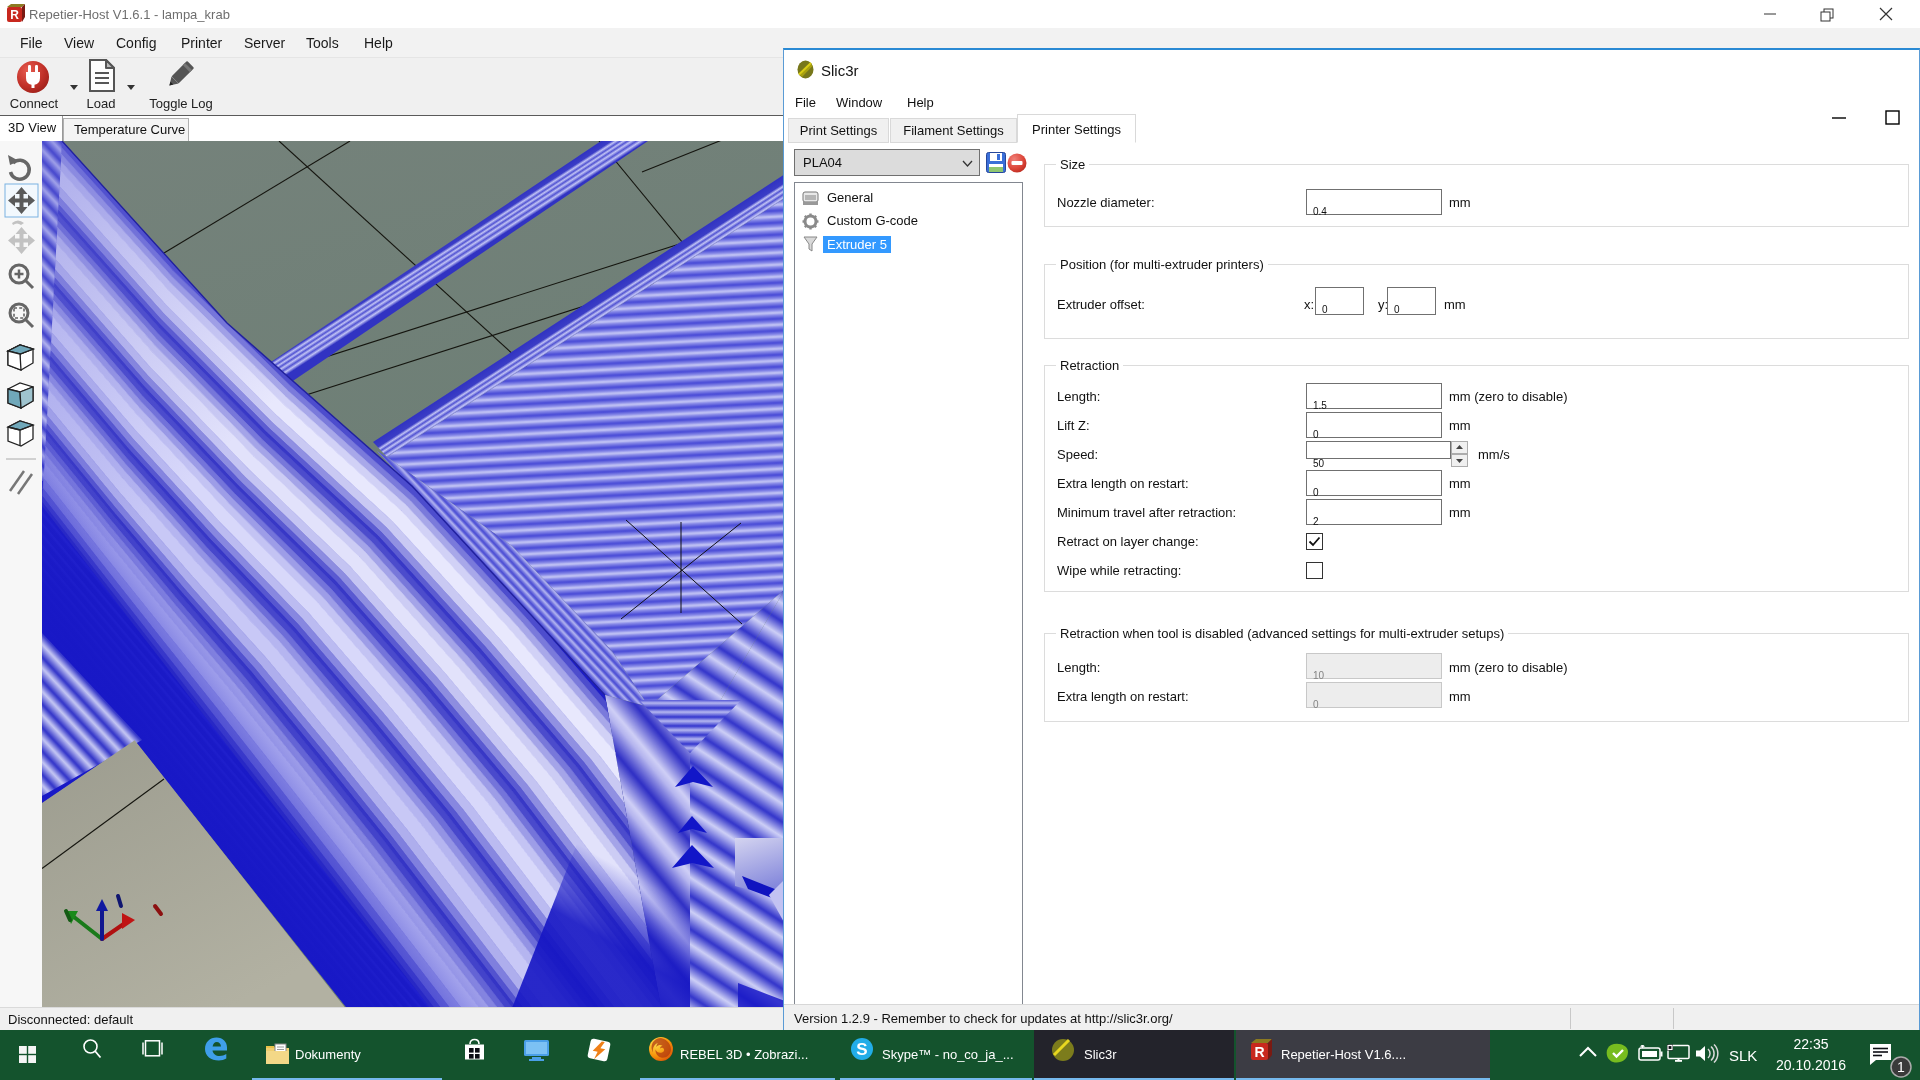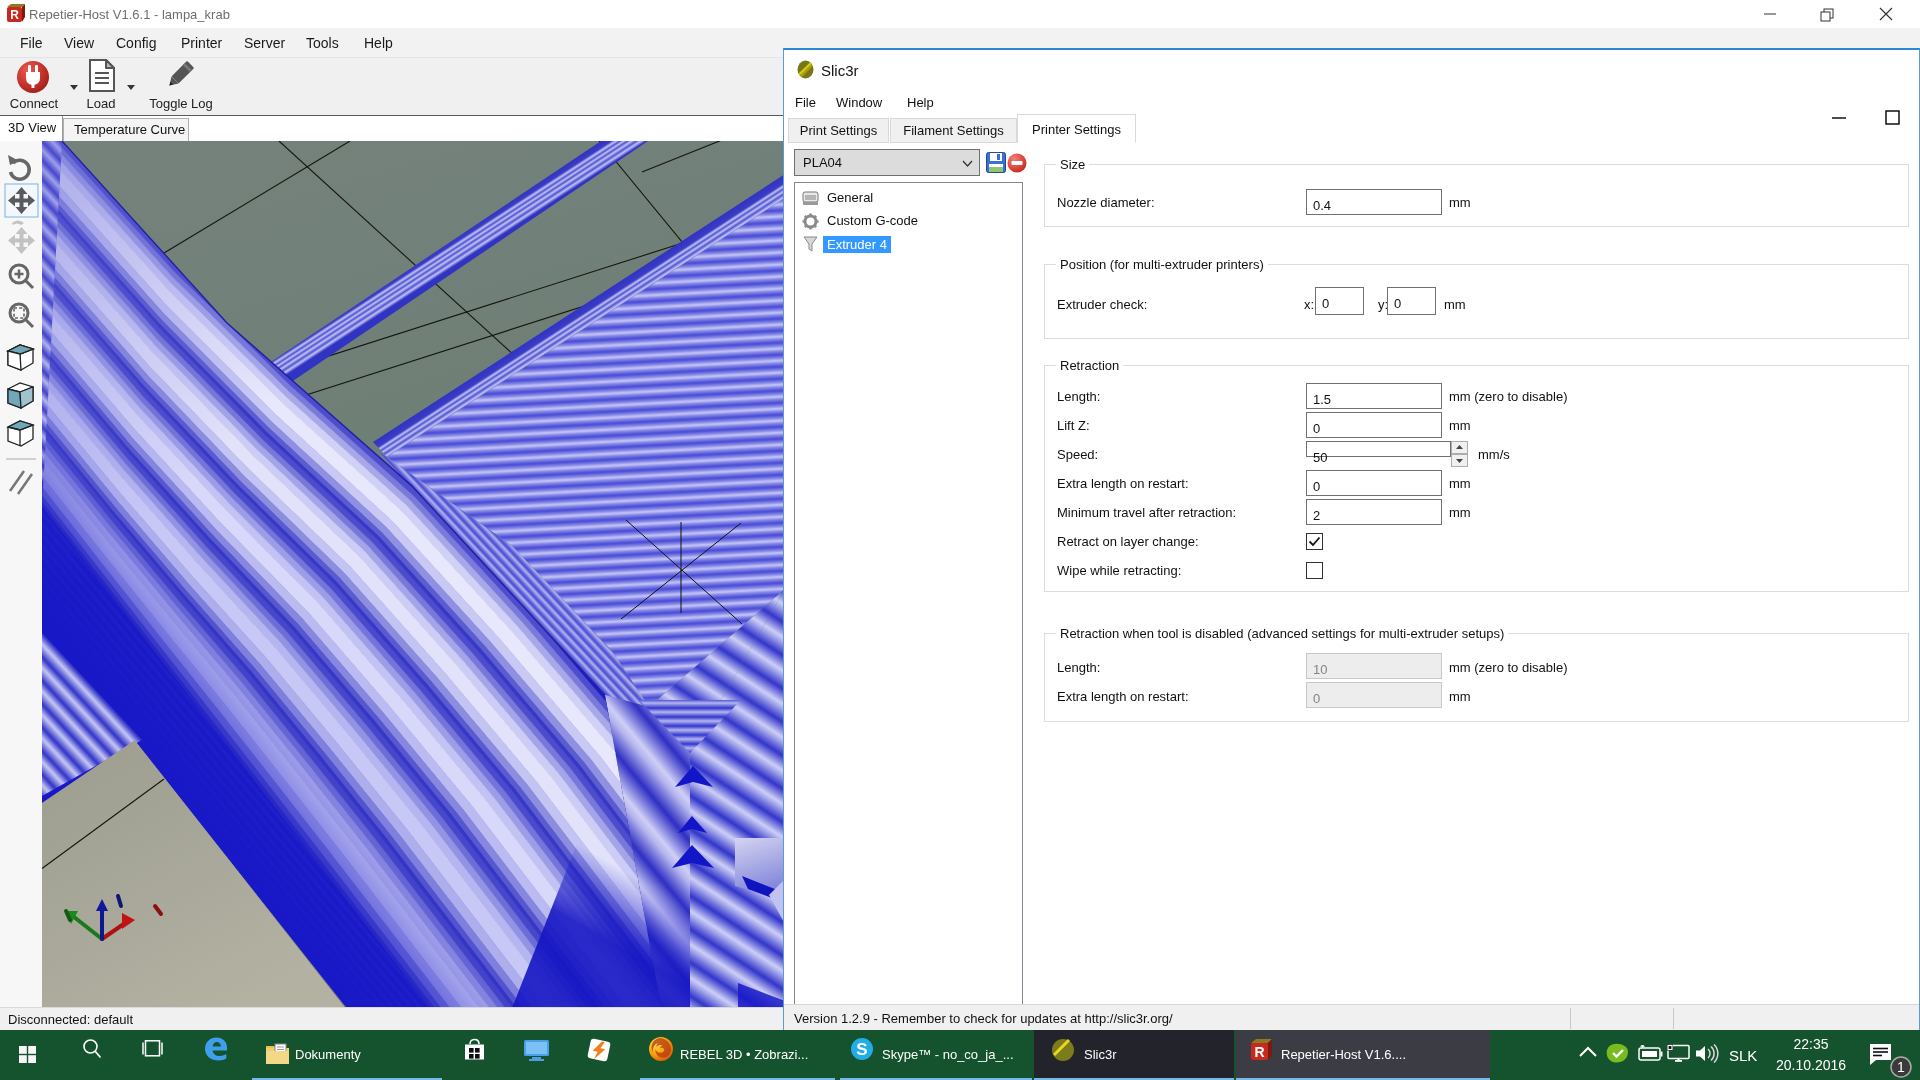--- a/index.html
+++ b/index.html
@@ -27,21 +27,21 @@
 .sltab{position:absolute;height:25px;background:#f0f0f0;border:1px solid #d9d9d9;padding:4px 0 0 0;text-align:center;top:68px}
 .sltab.active{background:#fff;border-bottom:1px solid #fff;top:64px;height:29px;padding-top:7px;z-index:3}
 .combo{position:absolute;left:10px;top:99px;width:186px;height:27px;background:#dcdcdc;border:1px solid #707070}
 .combo span{position:absolute;left:8px;top:5px}
 .treebox{position:absolute;left:10px;top:132px;width:229px;height:858px;background:#fff;border:1px solid #828790}
 .titem{position:absolute;left:32px;font-size:13px}
 .sel{background:#3399ff;color:#fff;padding:1px 4px;margin-left:-4px}
 .grp{position:absolute;border:1px solid #dcdcdc;}
 .grp .glabel{position:absolute;left:11px;top:-8px;background:#fff;padding:0 4px}
 .flabel{position:absolute;left:13px}
-.finput{position:absolute;background:#fff;border:1px solid #707070;font-size:13px;padding:8px 0 0 6px}
+.finput{position:absolute;background:#fff;border:1px solid #707070;font-size:10px;padding:16px 0 0 6px}
 .fdis{background:#ededed;border:1px solid #c8c8c8;color:#838383}
 .funit{position:absolute}
 .slstatus{position:absolute;left:0;top:954px;width:1135px;height:26px;background:#f0f0f0;border-top:1px solid #d7d7d7}
 .slstatus span{position:absolute;left:10px;top:6px}
 .ssep{position:absolute;top:3px;width:1px;height:21px;background:#c8c8c8}
 
 .taskbar{left:0;top:1030px;width:1920px;height:50px;background:#14532d;color:#fff;font-size:13px}
 .tbtn{position:absolute;top:0;height:50px}
 .underline{position:absolute;bottom:0;left:0;right:0;height:2px;background:#76b9ed}
 .tlabel{position:absolute;top:17px;white-space:nowrap;color:#fff}
@@ -448,32 +448,32 @@
           <line x1="2.8" y1="2.8" x2="5.2" y2="5.2"></line>
           <line x1="11.8" y1="11.8" x2="14.2" y2="14.2"></line>
           <line x1="2.8" y1="14.2" x2="5.2" y2="11.8"></line>
           <line x1="11.8" y1="5.2" x2="14.2" y2="2.8"></line>
         </g>
       </svg>
       <span class="titem" style="top:30px">Custom G-code</span>
       <svg class="abs" style="left:8px;top:53px" width="15" height="17" viewBox="0 0 15 17" xmlns="http://www.w3.org/2000/svg">
         <path d="M1 1 L14 1 L9 8 L9 15 L6 13 L6 8 Z" fill="#d9d9d9" stroke="#888"></path>
       </svg>
-      <span class="titem sel" style="top:53px">Extruder 4</span>
+      <span class="titem sel" style="top:53px">Extruder 5</span>
     </div>
     <div class="grp" style="left:260px;top:114px;width:865px;height:63px">
       <span class="glabel">Size</span>
     </div>
     <span class="flabel" style="left:273px;top:145px">Nozzle diameter:</span>
     <div class="finput" style="left:522px;top:139px;width:136px;height:26px">0.4</div>
     <span class="funit" style="left:665px;top:145px">mm</span>
     <div class="grp" style="left:260px;top:214px;width:865px;height:75px">
       <span class="glabel">Position (for multi-extruder printers)</span>
     </div>
-    <span class="flabel" style="left:273px;top:247px">Extruder check:</span>
+    <span class="flabel" style="left:273px;top:247px">Extruder offset:</span>
     <div class="finput" style="left:531px;top:237px;width:49px;height:28px">0</div>
     <span class="funit" style="left:520px;top:247px">x:</span>
     <span class="funit" style="left:594px;top:247px">y:</span>
     <div class="finput" style="left:603px;top:237px;width:49px;height:28px">0</div>
     <span class="funit" style="left:660px;top:247px">mm</span>
     <div class="grp" style="left:260px;top:315px;width:865px;height:227px">
       <span class="glabel">Retraction</span>
     </div>
     <span class="flabel" style="left:273px;top:339px">Length:</span>
     <div class="finput" style="left:522px;top:333px;width:136px;height:26px">1.5</div>

